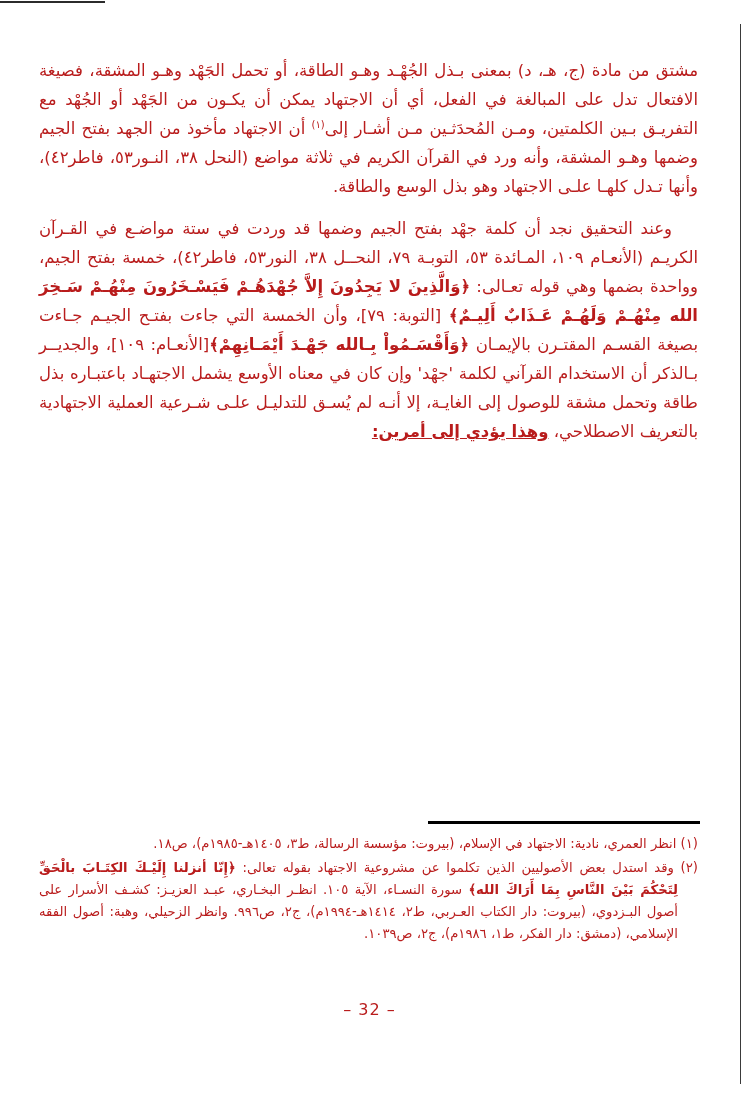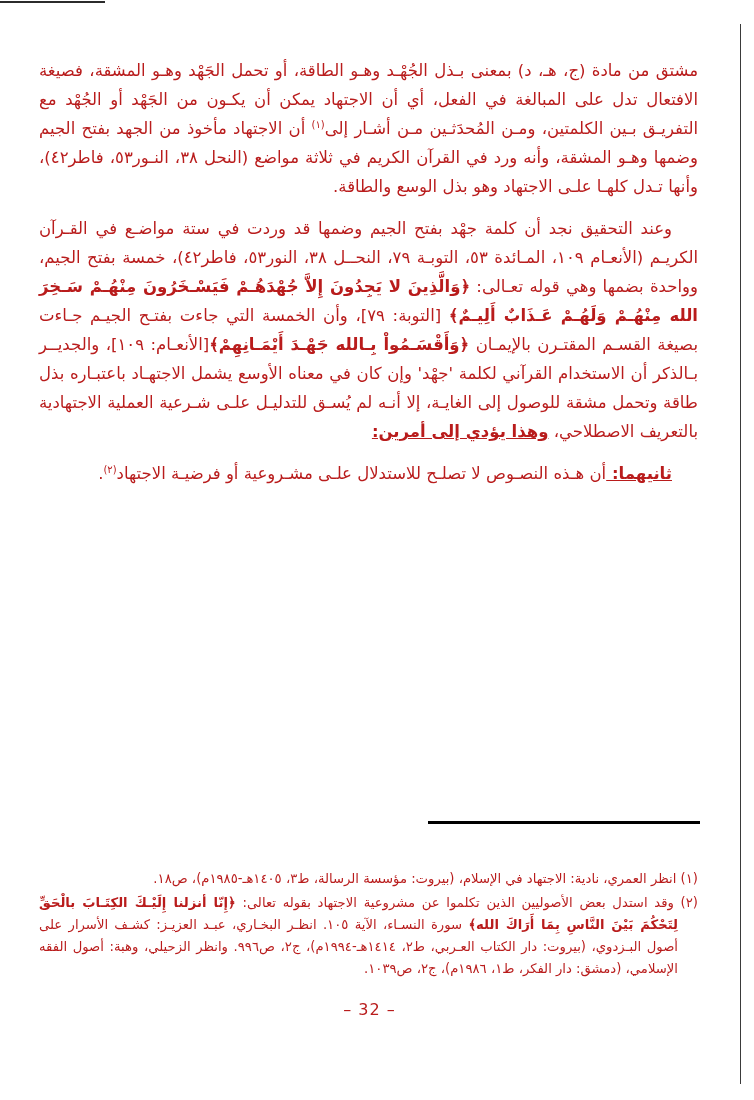--- a/index.html
+++ b/index.html
@@ -60,21 +60,21 @@
   .fn-sep {
     position: absolute;
     top: 821px;
     right: 54px;
     width: 272px;
     height: 0;
     border-top: 3px solid #000;
   }
   .footnotes {
     position: absolute;
-    top: 868px;
+    top: 833px;
     right: 56px;
     left: 54px;
     direction: rtl;
     text-align: justify;
     font-size: 13.2px;
     line-height: 22px;
   }
   .footnote {
     margin: 0 0 2px 0;
     padding-right: 20px;
@@ -100,21 +100,20 @@
   <div class="edge-right"></div>
   <div class="edge-top"></div>
 
   <div class="content">
 
     <p class="para"><span class="rn">مشتق من مادة (ج، هـ، د) بمعنى بـذل الجُهْـد وهـو الطاقة، أو تحمل الجَهْد وهـو المشقة، فصيغة الافتعال تدل على المبالغة في الفعل، أي أن الاجتهاد يمكن أن يكـون من الجَهْد أو الجُهْد مع التفريـق بـين الكلمتين، ومـن المُحدَثـين مـن أشـار إلى</span><sup class="fnref">(١)</sup><span class="rn"> أن الاجتهاد مأخوذ من الجهد بفتح الجيم وضمها وهـو المشقة، وأنه ورد في القرآن الكريم في ثلاثة مواضع (النحل ٣٨، النـور٥٣، فاطر٤٢)، وأنها تـدل كلهـا علـى الاجتهاد وهو بذل الوسع والطاقة.</span></p>
 
     <p class="para indent"><span class="rn">وعند التحقيق نجد أن كلمة جهْد بفتح الجيم وضمها قد وردت في ستة مواضـع في القـرآن الكريـم (الأنعـام ١٠٩، المـائدة ٥٣، التوبـة ٧٩، النحــل ٣٨، النور٥٣، فاطر٤٢)، خمسة بفتح الجيم، وواحدة بضمها وهي قوله تعـالى: </span><span class="quran">﴿وَالَّذِينَ لا يَجِدُونَ إِلاَّ جُهْدَهُـمْ فَيَسْـخَرُونَ مِنْهُـمْ سَـخِرَ الله مِنْهُـمْ وَلَهُـمْ عَـذَابٌ أَلِيـمٌ﴾</span><span class="rn"> [التوبة: ٧٩]، وأن الخمسة التي جاءت بفتـح الجيـم جـاءت بصيغة القسـم المقتـرن بالإيمـان </span><span class="quran">﴿وَأَقْسَـمُواْ بِـالله جَهْـدَ أَيْمَـانِهِمْ﴾</span><span class="rn">[الأنعـام: ١٠٩]، والجديــر بـالذكر أن الاستخدام القرآني لكلمة 'جهْد' وإن كان في معناه الأوسع يشمل الاجتهـاد باعتبـاره بذل طاقة وتحمل مشقة للوصول إلى الغايـة، إلا أنـه لم يُسـق للتدليـل علـى شـرعية العملية الاجتهادية بالتعريف الاصطلاحي، </span><span class="rb">وهذا يؤدي إلى أمرين:</span></p>
 
 
-    <p class="para indent"><span class="rb">ثانيهما: </span><span class="rn">أن هـذه النصـوص لا تصلـح للاستدلال علـى مشـروعية أو فرضيـة الاجتهاد</span><sup class="fnref">(٢)</sup><span class="rn">.</span></p>
 
   </div>
 
   <div class="fn-sep"></div>
 
   <div class="footnotes">
     <p class="footnote"><span class="rn">(١) انظر العمري، نادية: الاجتهاد في الإسلام، (بيروت: مؤسسة الرسالة، ط٣، ١٤٠٥هـ-١٩٨٥م)، ص١٨.</span></p>
     <p class="footnote"><span class="rn">(٢) وقد استدل بعض الأصوليين الذين تكلموا عن مشروعية الاجتهاد بقوله تعالى: </span><span class="quran">﴿إِنّا أنزلنا إِلَيْـكَ الكِتَـابَ بالْحَقِّ لِتَحْكُمَ بَيْنَ النَّاسِ بِمَا أَرَاكَ الله﴾</span><span class="rn"> سورة النسـاء، الآية ١٠٥. انظـر البخـاري، عبـد العزيـز: كشـف الأسرار على أصول البـزدوي، (بيروت: دار الكتاب العـربي، ط٢، ١٤١٤هـ-١٩٩٤م)، ج٢، ص٩٩٦. وانظر الزحيلي، وهبة: أصول الفقه الإسلامي، (دمشق: دار الفكر، ط١، ١٩٨٦م)، ج٢، ص١٠٣٩.</span></p>
   </div>
 

